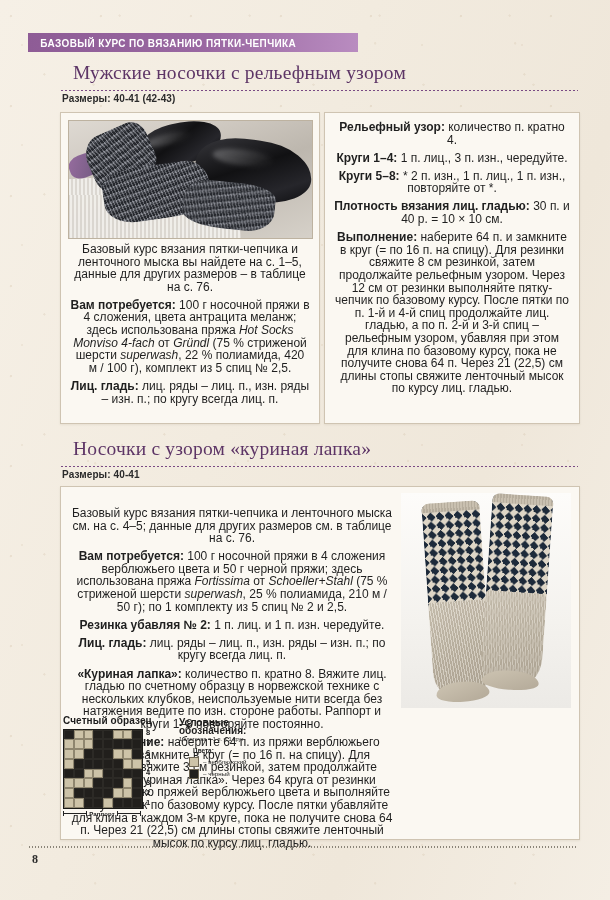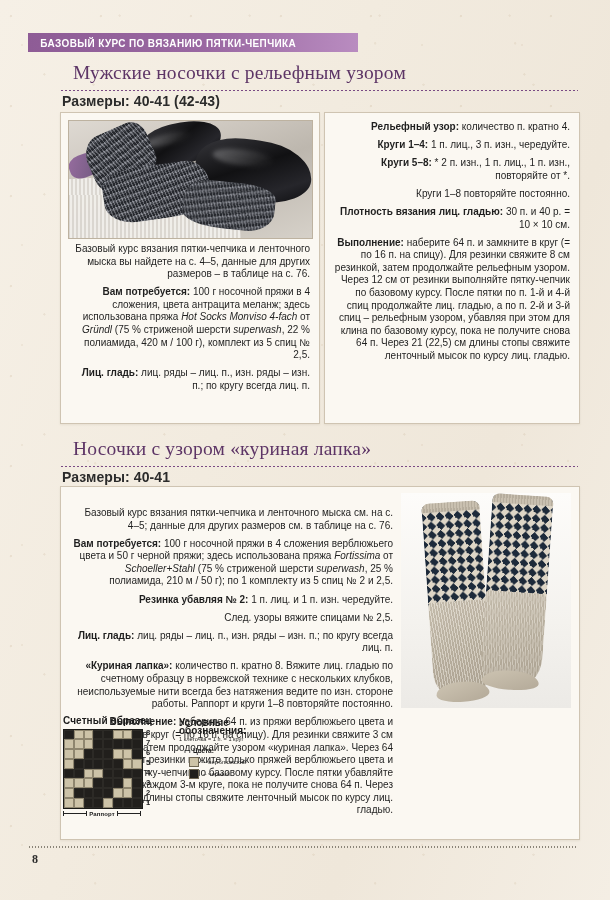--- a/index.html
+++ b/index.html
@@ -46,35 +46,35 @@
     font-family:"Liberation Serif", serif;font-weight:400;
     white-space:nowrap;
     margin-left:16px;
   }
   .dots{
     position:absolute;left:60px;height:3px;width:518px;
     background-image:radial-gradient(circle, #7a4a84 0 .9px, transparent 1.1px);
     background-size:4px 3px;background-repeat:repeat-x;
   }
   .sizes{
-    position:absolute;left:62px;font-size:14px;font-weight:700;color:#2b2b2b;
+    position:absolute;left:62px;font-size:10px;font-weight:700;color:#2b2b2b;
     letter-spacing:.1px;
   }
 
   
   .card{
     position:absolute;background:#fbf8f2;
     border:1px solid #cfc4b2;
     box-shadow:0 1px 2px rgba(120,100,70,.10);
   }
 
   
   .txt{
-    font-size:10px;line-height:12.6px;color:#1f1f1f;
-    text-align:right;
+    font-size:12px;line-height:12.6px;color:#1f1f1f;
+    text-align:center;
   }
   .txt p{margin:0 0 5.5px 0;}
   .txt b{font-weight:700;}
   .txt i{font-style:italic;}
 
   
   .photo{position:absolute;overflow:hidden;background:#2a2a2e;}
   .photo.f1{border:1px solid #bdb2a0;}
 
   
@@ -182,47 +182,45 @@
           <div class="shoe-hl"></div>
         </div>
       <div class="shoe shoeB">
           <div class="shoe-hl"></div>
         </div>
       <div class="sock sockA"></div>
       <div class="sock sockB"></div>
       <div class="sock sockC"></div>
     </div>
     <div class="txt" id="s1-left" style="position:absolute;left:9px;top:130px;width:240px;">
-        <p>Базовый курс вязания пятки-чепчика и ленточного мыска вы найдете на с. 4–5, данные для других размеров – в таблице на с. 76.</p>
+        <p>Базовый курс вязания пятки-чепчика и ленточного мыска вы найдете на с. 1–5, данные для других размеров – в таблице на с. 76.</p>
         <p><b>Вам потребуется:</b> 100 г носочной пряжи в 4 сложения, цвета антрацита меланж; здесь использована пряжа <i>Hot Socks Monviso 4-fach</i> от <i>Gründl</i> (75 % стриженой шерсти <i>superwash</i>, 22 % полиамида, 420 м / 100 г), комплект из 5 спиц № 2,5.</p>
         <p><b>Лиц. гладь:</b> лиц. ряды – лиц. п., изн. ряды – изн. п.; по кругу всегда лиц. п.</p>
       </div>
   </div>
 
   <div class="card" style="left:324px;top:112px;width:254px;height:310px;">
     <div class="txt" id="s1-right" style="position:absolute;left:9px;top:8px;width:236px;">
         <p><b>Рельефный узор:</b> количество п. кратно 4.</p>
         <p><b>Круги 1–4:</b> 1 п. лиц., 3 п. изн., чередуйте.</p>
         <p><b>Круги 5–8:</b> * 2 п. изн., 1 п. лиц., 1 п. изн., повторяйте от *.</p>
-        <p>Круги 1–8 повторяйте постоянно.</p>
         <p><b>Плотность вязания лиц. гладью:</b> 30 п. и 40 р. = 10 × 10 см.</p>
         <p><b>Выполнение:</b> наберите 64 п. и замкните в круг (= по 16 п. на спицу). Для резинки свяжите 8 см резинкой, затем продолжайте рельефным узором. Через 12 см от резинки выполняйте пятку-чепчик по базовому курсу. После пятки по п. 1-й и 4-й спиц продолжайте лиц. гладью, а по п. 2-й и 3-й спиц – рельефным узором, убавляя при этом для клина по базовому курсу, пока не получите снова 64 п. Через 21 (22,5) см длины стопы свяжите ленточный мысок по курсу лиц. гладью.</p>
       </div>
   </div>
 
   <div class="sec-title" style="top:438px;">Носочки с узором «куриная лапка»</div>
   <div class="dots" style="top:465px;"></div>
   <div class="sizes" style="top:469px;">Размеры: 40-41</div>
 
   <div class="card" style="left:60px;top:486px;width:518px;height:352px;">
     <div class="txt" id="s2-body" style="position:absolute;left:10px;top:20px;width:322px;">
         <p>Базовый курс вязания пятки-чепчика и ленточного мыска см. на с. 4–5; данные для других размеров см. в таблице на с. 76.</p>
         <p><b>Вам потребуется:</b> 100 г носочной пряжи в 4 сложения верблюжьего цвета и 50 г черной пряжи; здесь использована пряжа <i>Fortissima</i> от <i>Schoeller+Stahl</i> (75 % стриженой шерсти <i>superwash</i>, 25 % полиамида, 210 м / 50 г); по 1 комплекту из 5 спиц № 2 и 2,5.</p>
         <p><b>Резинка убавляя № 2:</b> 1 п. лиц. и 1 п. изн. чередуйте.</p>
-        <p>След. узоры вяжите спицами № 2,5.</p>
         <p><b>Лиц. гладь:</b> лиц. ряды – лиц. п., изн. ряды – изн. п.; по кругу всегда лиц. п.</p>
         <p><b>«Куриная лапка»:</b> количество п. кратно 8. Вяжите лиц. гладью по счетному образцу в норвежской технике с нескольких клубков, неиспользуемые нити всегда без натяжения ведите по изн. стороне работы. Раппорт и круги 1–8 повторяйте постоянно.</p>
         <p><b>Выполнение:</b> наберите 64 п. из  пряжи верблюжьего цвета и замкните в круг (= по 16 п. на спицу). Для резинки свяжите 3 см резинкой, затем продолжайте узором «куриная лапка». Через 64 круга от резинки вяжите только пряжей верблюжьего цвета и выполняйте пятку-чепчик по базовому курсу. После пятки убавляйте для клина в каждом 3-м круге, пока не получите снова 64 п. Через 21 (22,5) см длины стопы свяжите ленточный мысок по курсу лиц. гладью.</p>
       </div>
 
     <div class="photo" style="left:340px;top:6px;width:170px;height:215px;background:transparent;">
       <div class="p2-bg"></div>
       <div class="sock2" style="left:16%;top:4%;width:34%;height:92%;transform:rotate(-4deg);">
         <div class="leg">
             <div class="cuff"></div>

